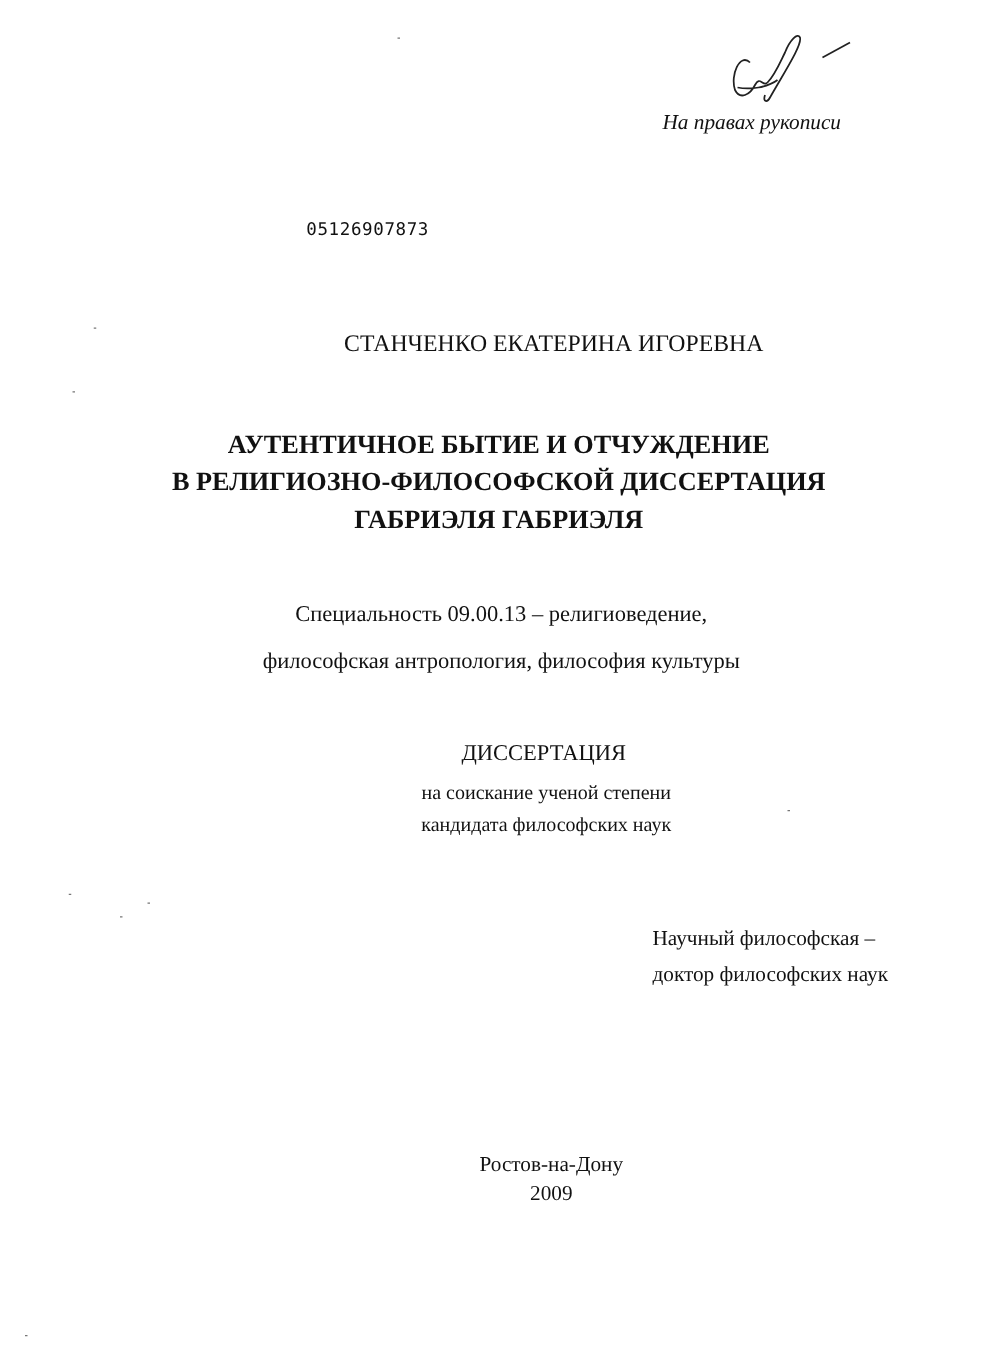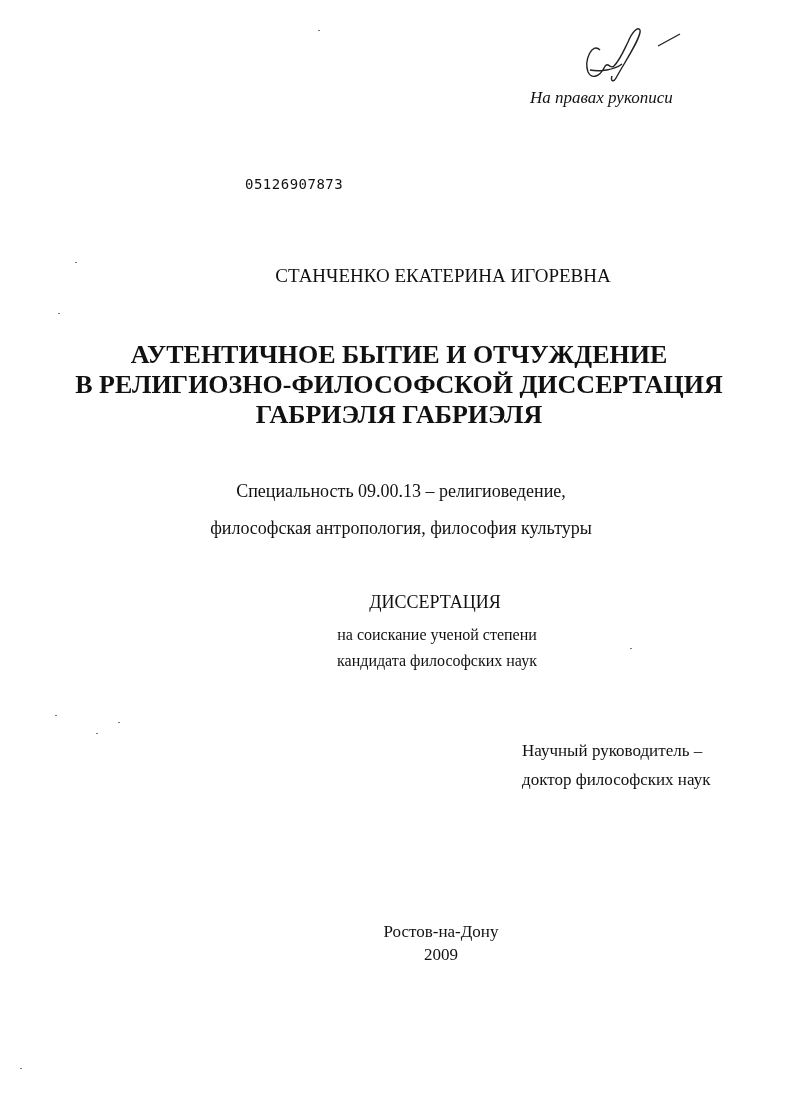--- a/index.html
+++ b/index.html
@@ -4,21 +4,21 @@
 <style>
   html, body { margin: 0; padding: 0; background: #ffffff; }
   body { width: 798px; height: 1095px; position: relative; overflow: hidden;
          font-family: "Liberation Serif", "DejaVu Serif", serif; color: #111; }
   .abs { position: absolute; }
   .center { left: 0; width: 798px; text-align: center; }
   .sig { left: 570px; top: 20px; width: 120px; height: 70px; }
   .rights { left: 530px; top: 88px; font-size: 17px; font-style: italic; }
   .code { left: 245px; top: 176px; font-family: "DejaVu Sans Mono", monospace; font-size: 14px; letter-spacing: 0.5px; }
   .author { top: 265px; font-size: 19px; left: 44px; }
-  .title { top: 340px; font-size: 26px; font-weight: bold; line-height: 30px; left: 0px; }
+  .title { top: 340px; font-size: 21px; font-weight: bold; line-height: 30px; left: 0px; }
   .spec { top: 473px; font-size: 18px; line-height: 37px; left: 2px; }
   .kind { top: 592px; font-size: 18px; left: 36px; }
   .degree { top: 622px; font-size: 16px; line-height: 26px; left: 38px; }
   .advisor { left: 522px; top: 736px; font-size: 17px; line-height: 29px; }
   .city { top: 920px; font-size: 17px; line-height: 23px; left: 42px; }
   .speck { position: absolute; width: 2px; height: 1px; background: #777; }
 </style>
 </head>
 <body>
 
@@ -45,21 +45,21 @@
 </div>
 
 <div class="abs center kind">ДИССЕРТАЦИЯ</div>
 
 <div class="abs center degree">
   <div>на соискание ученой степени</div>
   <div>кандидата философских наук</div>
 </div>
 
 <div class="abs advisor">
-  <div>Научный руководитель –</div>
+  <div>Научный философская –</div>
   <div>доктор философских наук</div>
 </div>
 
 <div class="abs center city">
   <div>Ростов-на-Дону</div>
   <div>2009</div>
 </div>
 
 <div class="speck" style="left:318px;top:30px;"></div>
 <div class="speck" style="left:75px;top:262px;"></div>

